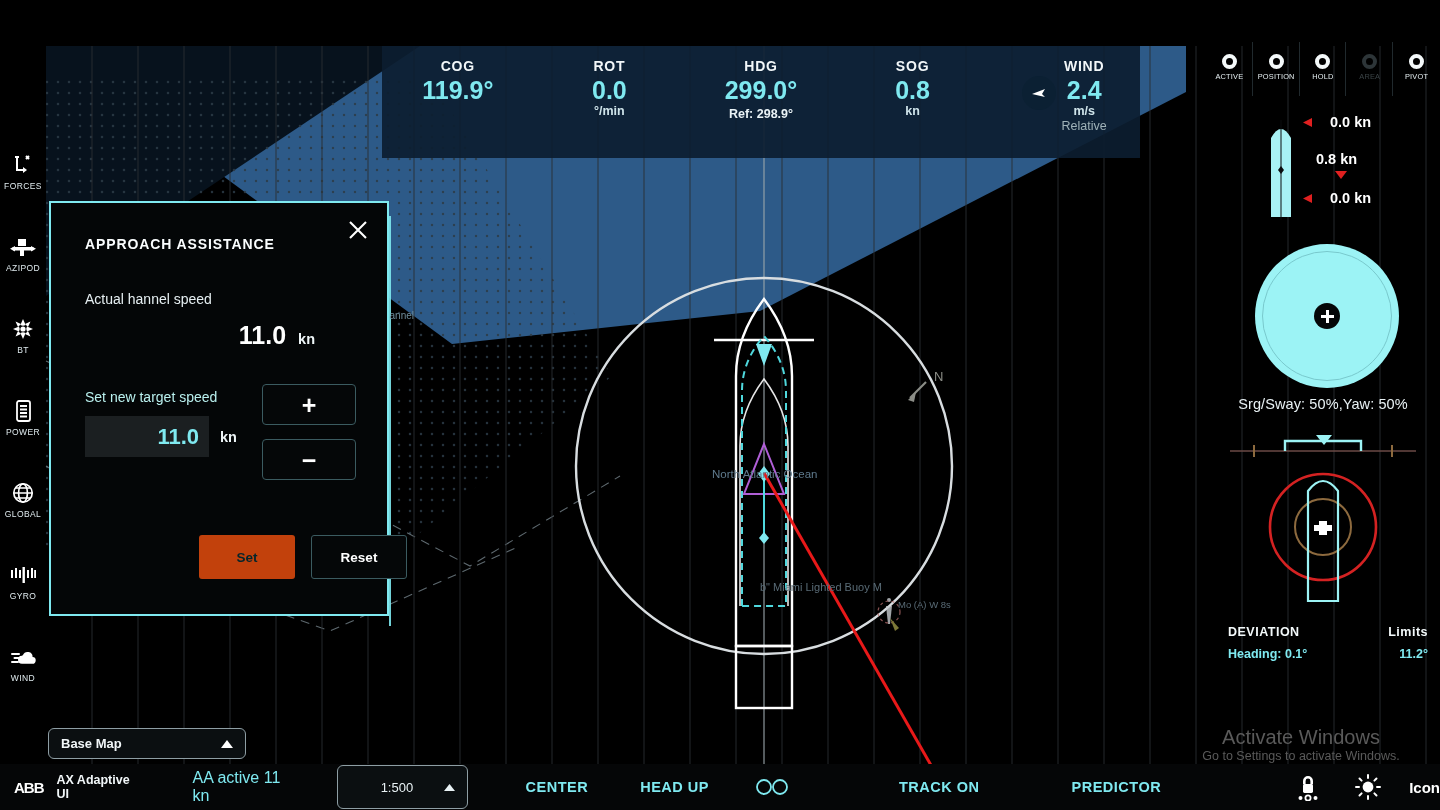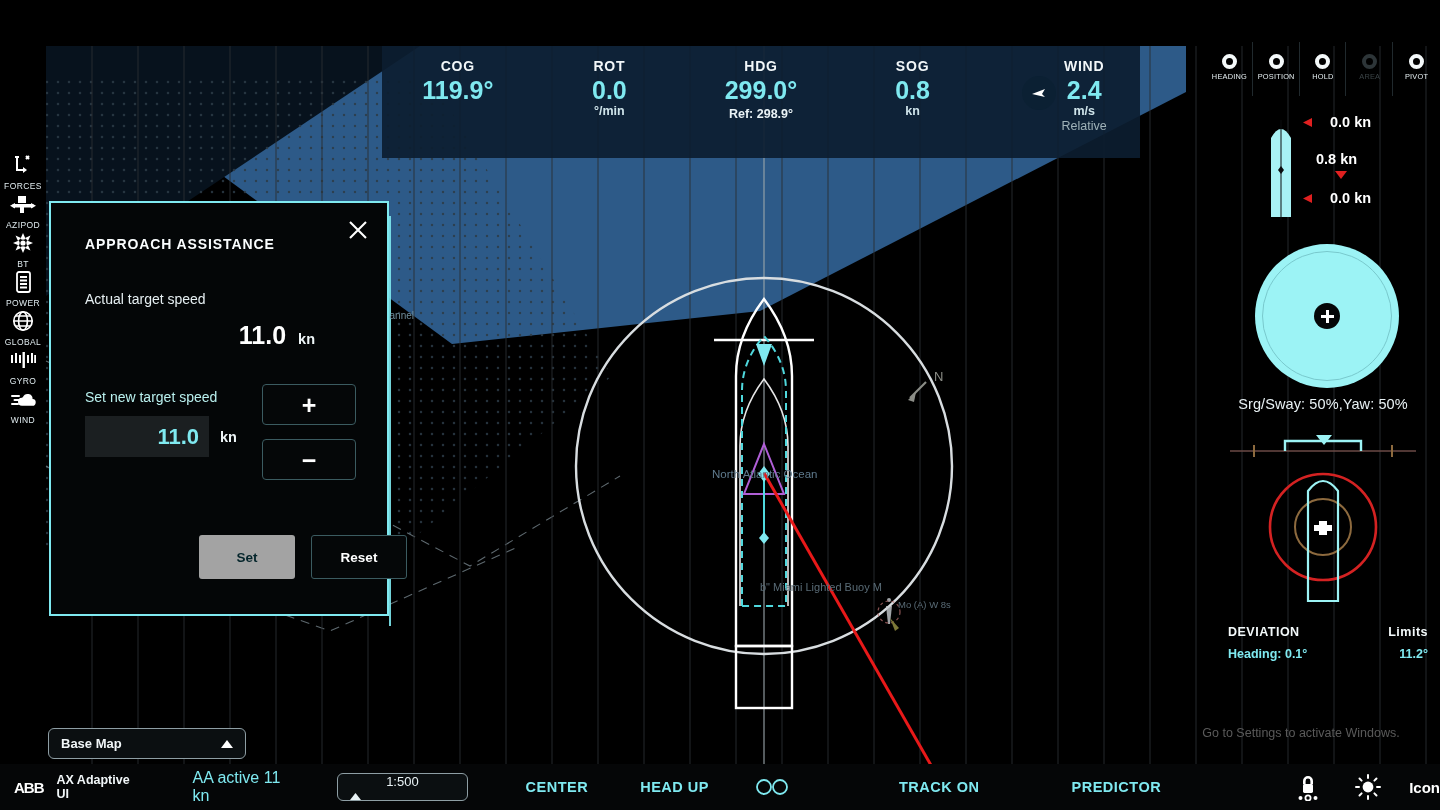--- a/index.html
+++ b/index.html
@@ -40,21 +40,21 @@
   .nd-value { font-size: 25px; font-weight: bold; color: #7fe9f0; margin-top: 3px; line-height: 1.05; }
   .nd-unit { font-size: 12.5px; font-weight: bold; color: #cfe4ea; margin-top: 1px; }
   .nd-sub { font-size: 12.5px; font-weight: bold; color: #eaf3f6; margin-top: 4px; }
   .windwrap { display: flex; align-items: flex-start; justify-content: center; gap: 6px; }
   .wind-dial { width: 34px; height: 34px; border-radius: 50%; background: #0b2033;
     margin-top: 18px; display: flex; align-items: center; justify-content: center; flex: none; }
 
   
   .rail { position: absolute; left: 0; top: 46px; width: 46px; height: 718px;
     z-index: 25; display: flex; flex-direction: column; align-items: center;
-    padding-top: 106px; }
+    padding-top: 106px; gap: 43px; }
   .rail-item { width: 46px; display: flex; flex-direction: column; align-items: center;
     gap: 3px; cursor: pointer; }
   .rail-ico { width: 26px; height: 26px; display: flex; align-items: center; justify-content: center; }
   .rail-lbl { font-size: 8.5px; color: #dfeaee; letter-spacing: .4px; font-weight: 500; }
 
   
   .dialog { position: absolute; left: 49px; top: 201px; width: 340px; height: 415px;
     background: #040607; border: 2px solid #7fe9f0; z-index: 60; }
   .dlg-close { position: absolute; right: 14px; top: 12px; width: 30px; height: 30px;
     display: flex; align-items: center; justify-content: center; cursor: pointer; }
@@ -72,21 +72,21 @@
     display: flex; align-items: center; justify-content: flex-end; padding-right: 10px;
     font-size: 22px; font-weight: bold; color: #7fe9f0; cursor: text; }
   .dlg-inputrow .u { font-size: 14.5px; font-weight: bold; color: #eef5f7; }
   .stepbtn { position: absolute; width: 94px; height: 41px; background: #050708;
     border: 1px solid #3b5b60; border-radius: 4px; display: flex; align-items: center;
     justify-content: center; cursor: pointer; }
   .stepbtn span { font-size: 25px; font-weight: bold; color: #ffffff; line-height: 0; }
   .btn-plus { left: 211px; top: 181px; }
   .btn-minus { left: 211px; top: 236px; }
   .dlg-set { position: absolute; left: 148px; top: 332px; width: 96px; height: 44px;
-    background: #a3a3a3; border: none; border-radius: 3px; display: flex;
+    background: #c2410c; border: none; border-radius: 3px; display: flex;
     align-items: center; justify-content: center; cursor: pointer; }
   .dlg-set span { font-size: 13.5px; font-weight: bold; color: #04252b; }
   .dlg-reset { position: absolute; left: 260px; top: 332px; width: 96px; height: 44px;
     background: #050708; border: 1px solid #3b5b60; border-radius: 3px; display: flex;
     align-items: center; justify-content: center; cursor: pointer; }
   .dlg-reset span { font-size: 13.5px; font-weight: bold; color: #ffffff; }
 
   
   .rpanel { position: absolute; left: 1206px; top: 46px; width: 234px; height: 718px; z-index: 30; }
   .modes { display: flex; height: 50px; }
@@ -138,23 +138,23 @@
     display: flex; align-items: center; padding: 0 12px; z-index: 50; cursor: pointer; }
   .basemap .t { font-size: 13px; font-weight: bold; color: #f1f6f8; flex: 1; }
 
   
   .bottombar { position: absolute; left: 0; top: 764px; width: 1440px; height: 46px;
     background: #050607; display: flex; align-items: center; z-index: 45; }
   .abb { font-size: 15px; font-weight: bold; color: #ffffff; letter-spacing: -1px;
     margin-left: 14px; }
   .bb-prod { font-size: 12.5px; font-weight: bold; color: #f2f7f9; margin-left: 13px; }
   .bb-aa { font-size: 16px; color: #7fe9f0; margin-left: 53px; }
-  .scalebox { width: 138px; height: 28px; margin-left: 43px; background: #0b0f11;
-    border: 1px solid #8e9ea4; border-radius: 6px; display: flex; 
-    padding: 0 12px; cursor: pointer; flex-direction: column; }
+  .scalebox { width: 138px; height: 44px; margin-left: 43px; background: #0b0f11;
+    border: 1px solid #8e9ea4; border-radius: 6px; display: flex; align-items: center;
+    padding: 0 12px; cursor: pointer; }
   .scalebox .t { flex: 1; text-align: center; font-size: 13px; color: #e9f2f5; }
   .bb-btn { font-size: 14.5px; font-weight: bold; color: #7fe9f0; letter-spacing: .5px;
     cursor: pointer; white-space: nowrap; }
   .bb-ico { display: flex; align-items: center; justify-content: center; cursor: pointer; }
   .bb-icon-lbl { font-size: 15px; font-weight: bold; color: #ffffff; }
 </style>
 </head>
 <body>
 
 <div id="app">
@@ -379,21 +379,21 @@
     </div>
   </div>
 
   <div class="dialog">
     <div class="dlg-close">
       <svg width="22" height="22" viewBox="0 0 22 22" stroke="#ffffff" stroke-width="2.1" fill="none">
         <path d="M3 3 L19 19 M19 3 L3 19"></path>
       </svg>
     </div>
     <div class="dlg-title">APPROACH ASSISTANCE</div>
-    <div class="dlg-lbl1">Actual target speed</div>
+    <div class="dlg-lbl1">Actual hannel speed</div>
     <div class="dlg-actual">
       <div class="v">11.0</div>
       <div class="u">kn</div>
     </div>
     <div class="dlg-lbl2">Set new target speed</div>
     <div class="dlg-inputrow">
       <div class="dlg-input">11.0</div>
       <div class="u">kn</div>
     </div>
     <div class="stepbtn btn-plus">
@@ -408,21 +408,21 @@
     <div class="dlg-reset">
       <span>Reset</span>
     </div>
   </div>
 
   <div class="rpanel">
 
     <div class="modes">
       <div class="mode">
         <div class="mode-dot"></div>
-        <div class="mode-lbl">HEADING</div>
+        <div class="mode-lbl">ACTIVE</div>
       </div>
       <div class="mode">
         <div class="mode-dot"></div>
         <div class="mode-lbl">POSITION</div>
       </div>
       <div class="mode">
         <div class="mode-dot"></div>
         <div class="mode-lbl">HOLD</div>
       </div>
       <div class="mode off">
@@ -497,20 +497,21 @@
         <div class="h">Limits</div>
       </div>
       <div class="dev-row">
         <div class="t">Heading: 0.1°</div>
         <div class="t">11.2°</div>
       </div>
     </div>
   </div>
 
   <div class="wmark" style="top:726px;">
+    <div class="w1">Activate Windows</div>
     <div class="w2">Go to Settings to activate Windows.</div>
   </div>
 
   <div class="basemap">
     <div class="t">Base Map</div>
     <svg width="12" height="8" viewBox="0 0 12 8">
       <path d="M6 0 L12 8 L0 8 Z" fill="#ffffff"></path>
     </svg>
   </div>
 

